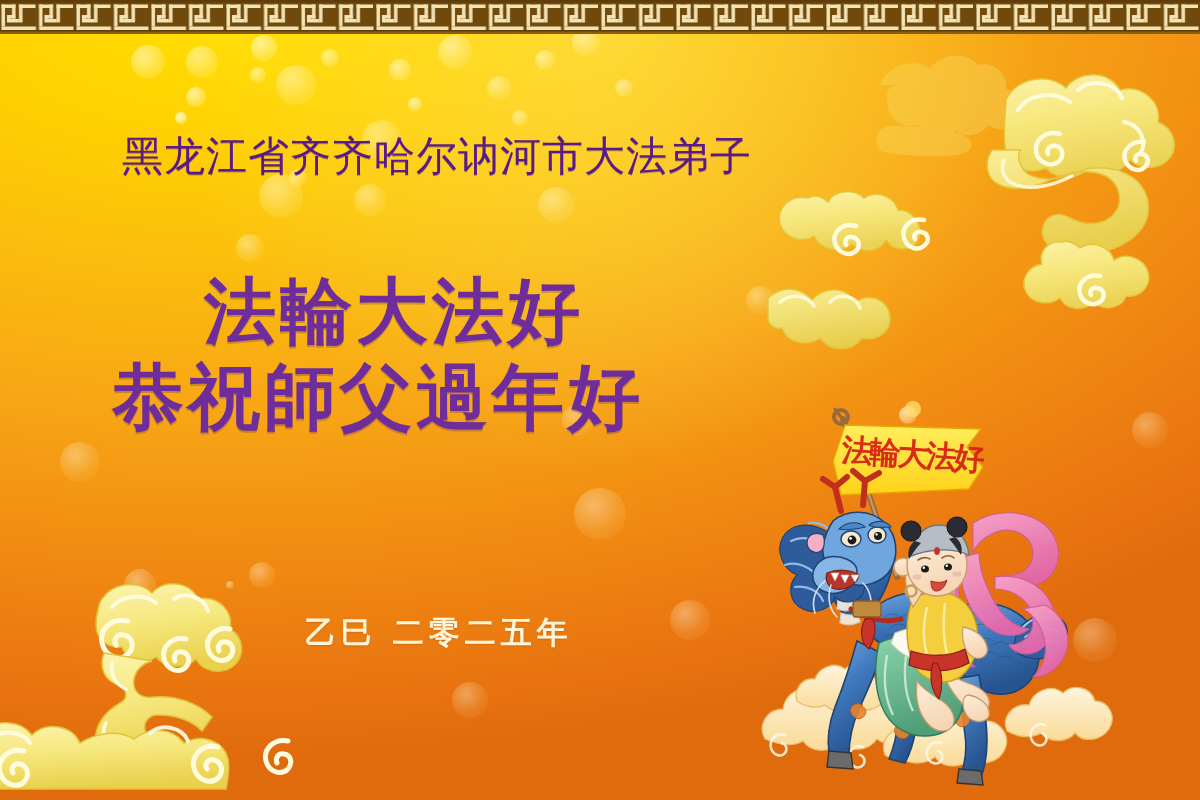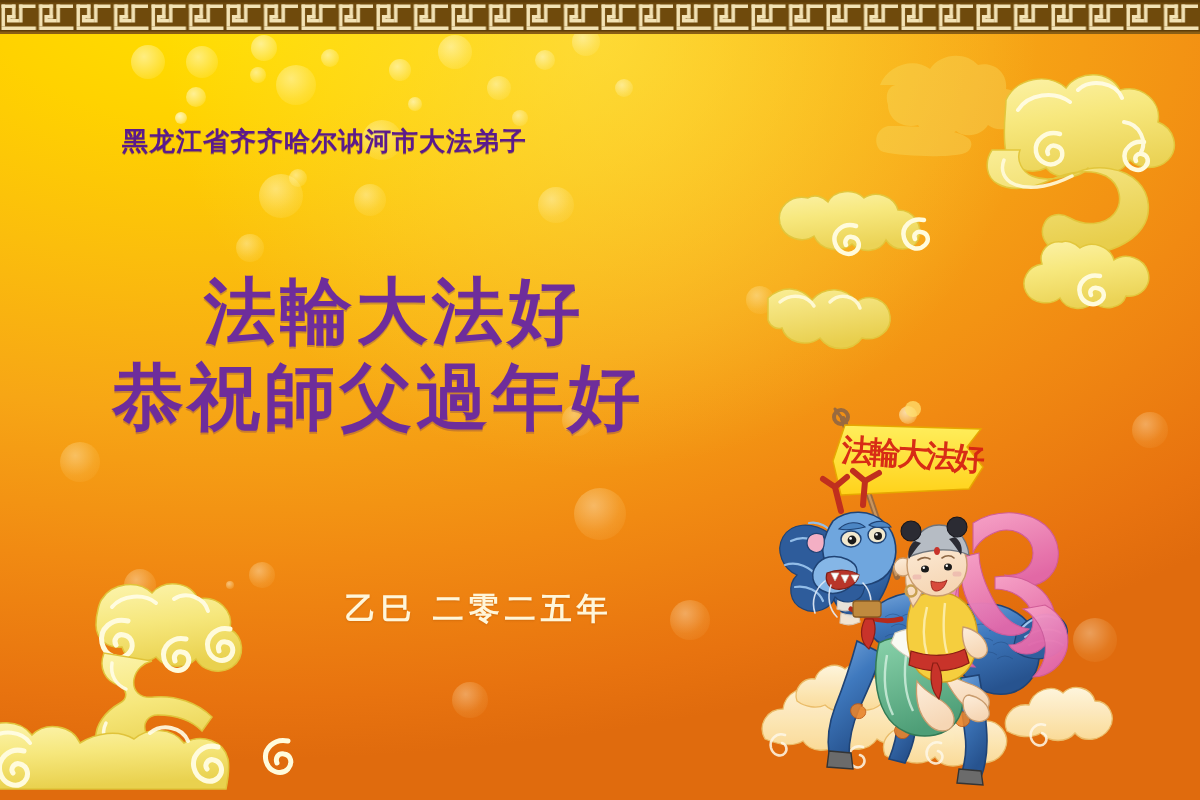--- a/index.html
+++ b/index.html
@@ -40,25 +40,25 @@
   #top-border .key-svg {
     display: block;
     width: 1200px;
     height: 34px;
   }
 
   
   #headline {
     position: absolute;
     left: 122px;
-    top: 128px;
-    font-size: 26px;
+    top: 136px;
+    font-size: 41px;
     line-height: 1;
     letter-spacing: 1px;
-    font-weight: 700;
+    font-weight: 400;
     color: #5B1A8C;
     font-family: "DejaVu Sans", "Liberation Sans", sans-serif;
     white-space: nowrap;
     z-index: 30;
     text-shadow: 0 1px 0 rgba(60,10,90,0.35);
   }
 
   #greeting {
     position: absolute;
     left: 112px;
@@ -74,30 +74,29 @@
     font-size: 72px;
     line-height: 86px;
     text-shadow: 0 2px 0 rgba(70,20,110,0.25);
   }
   #greeting .gline.l1 { padding-left: 92px; }
   #greeting .gline.l2 { padding-left: 0px; }
 
   #datestamp {
     position: absolute;
     left: 305px;
-    top: 588px;
+    top: 612px;
     z-index: 30;
     font-size: 31px;
     letter-spacing: 5px;
     font-weight: 600;
     color: #FFF6DA;
     font-family: "DejaVu Sans", "Liberation Sans", sans-serif;
     white-space: nowrap;
     text-shadow: 0 1px 2px rgba(160,70,0,0.30);
-    margin-left: 40px;
   }
 
   
   .art {
     position: absolute;
     pointer-events: none;
   }
   #clouds-tr { left: 760px; top: 30px;  width: 445px; height: 330px; z-index: 10; }
   #clouds-bl { left: -10px; top: 555px; width: 330px; height: 250px; z-index: 10; }
   #rider     { left: 745px; top: 395px; width: 400px; height: 400px; z-index: 20; }

